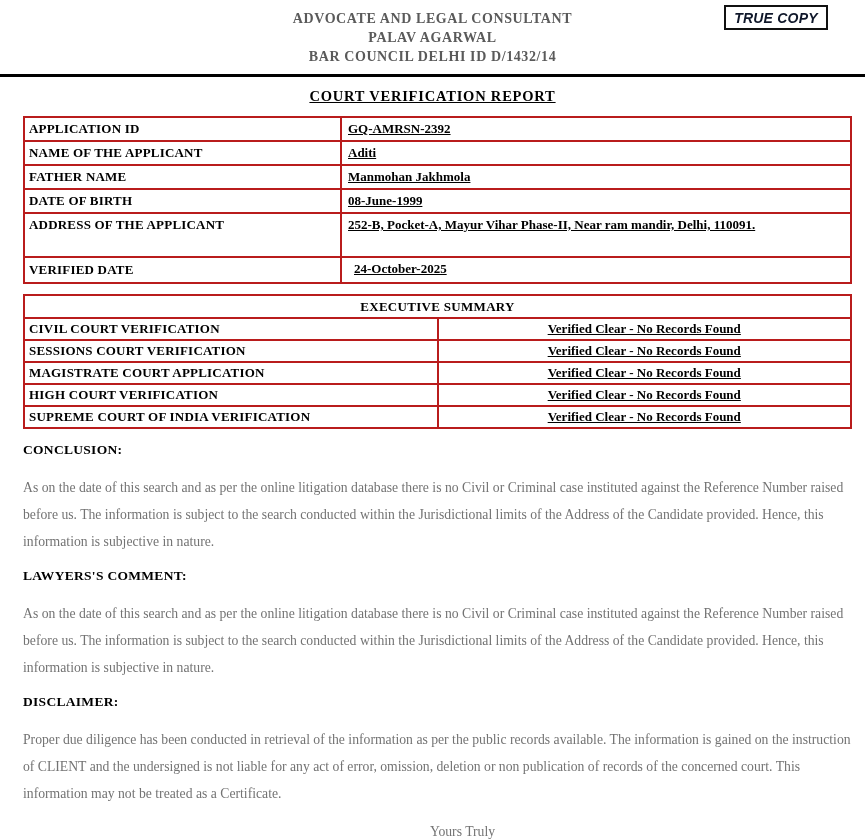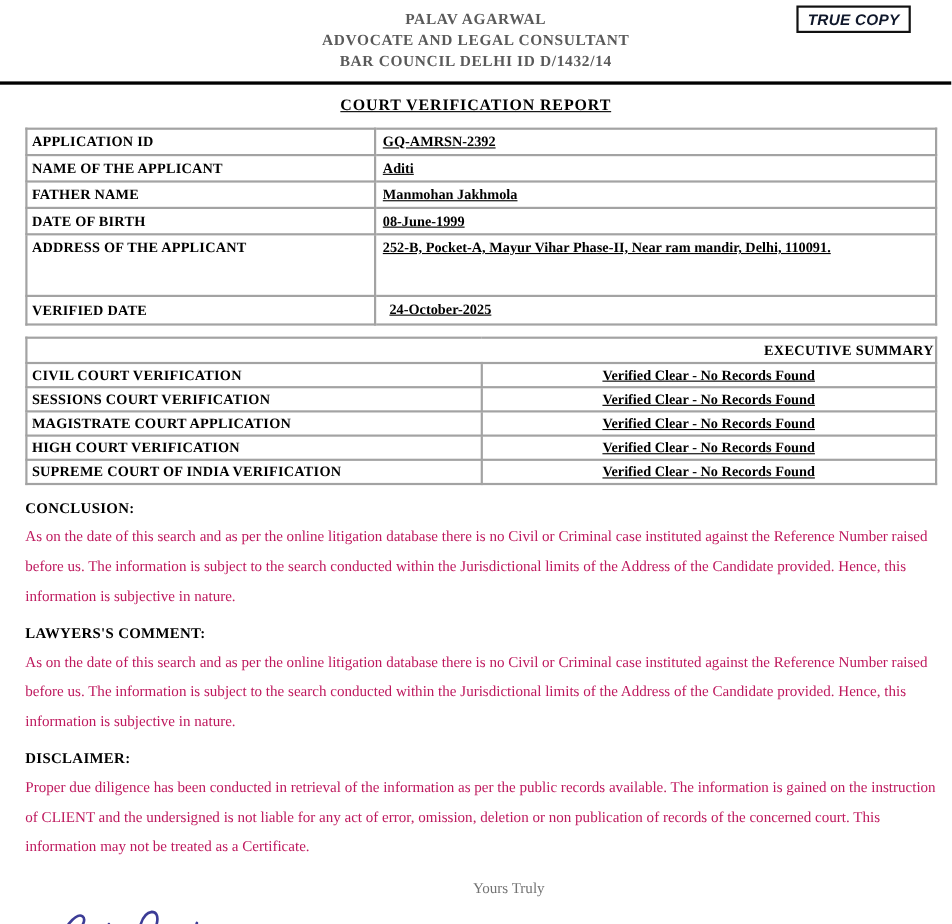--- a/index.html
+++ b/index.html
@@ -34,63 +34,63 @@
     text-decoration: underline;
   }
 
   
   table.grid {
     border-collapse: collapse;
     margin: 11px 13px 0 23px;
     width: 829px;
     table-layout: fixed;
   }
-  table.grid td, table.grid th { border: 2px solid #a3a3a3; }
+  table.grid td, table.grid th { border: 2px solid #b91c1c; }
   td.cell-label {
     width: 307px; font-weight: bold; font-size: 13px;
     padding: 2px 4px; letter-spacing: 0.2px;
   }
   td.cell-value { font-weight: bold; font-size: 13px; padding: 2px 6px; text-decoration: underline; }
   tr.r-std  { height: 24px; }
-  tr.r-tall { height: 56px; margin-top: 35px; }
+  tr.r-tall { height: 44px; margin-top: 35px; }
   tr.r-tall td { vertical-align: top; padding-top: 3px; }
   tr.r-date { height: 26px; }
   tr.r-date td.cell-value { vertical-align: top; padding-top: 3px; padding-left: 12px; }
 
   table.summary { margin-top: 10px; }
   th.summary-head {
-    font-size: 13px; font-weight: bold; text-align: right;
+    font-size: 13px; font-weight: bold; text-align: center;
     height: 19px; letter-spacing: 0.3px;
   }
   table.summary tr.s-row { height: 22px; }
   table.summary td.cell-value { text-align: center; }
 
   
   .section { margin: 0 13px 0 23px; width: 829px; }
   .section-heading {
     margin-top: 13px;
     font-size: 13.5px; font-weight: bold; letter-spacing: 0.3px;
   }
   .section-body {
-    margin-top: 4px;
-    font-size: 13.7px; line-height: 27px; color: #be185d;
+    margin-top: 16px;
+    font-size: 13.7px; line-height: 27px; color: #737373;
   }
 
   
   .yours-truly { margin: 17px 0 0 60px; font-size: 13.7px; color: #737373; text-align: center; }
   .signature-wrap { margin: 6px 0 0 45px; height: 64px; }
 </style>
 </head>
 <body>
 
 <div class="doc">
 
   <div class="letterhead" style="color: rgb(90, 90, 90);">
+    <div class="lh-line">ADVOCATE AND LEGAL CONSULTANT</div>
     <div class="lh-line">PALAV AGARWAL</div>
-    <div class="lh-line">ADVOCATE AND LEGAL CONSULTANT</div>
     <div class="lh-line">BAR COUNCIL DELHI ID D/1432/14</div>
   </div>
 
   <div class="stamp">TRUE COPY</div>
 
   <div class="rule"></div>
 
   <div class="report-title">COURT VERIFICATION REPORT</div>
 
   <table class="grid info">

